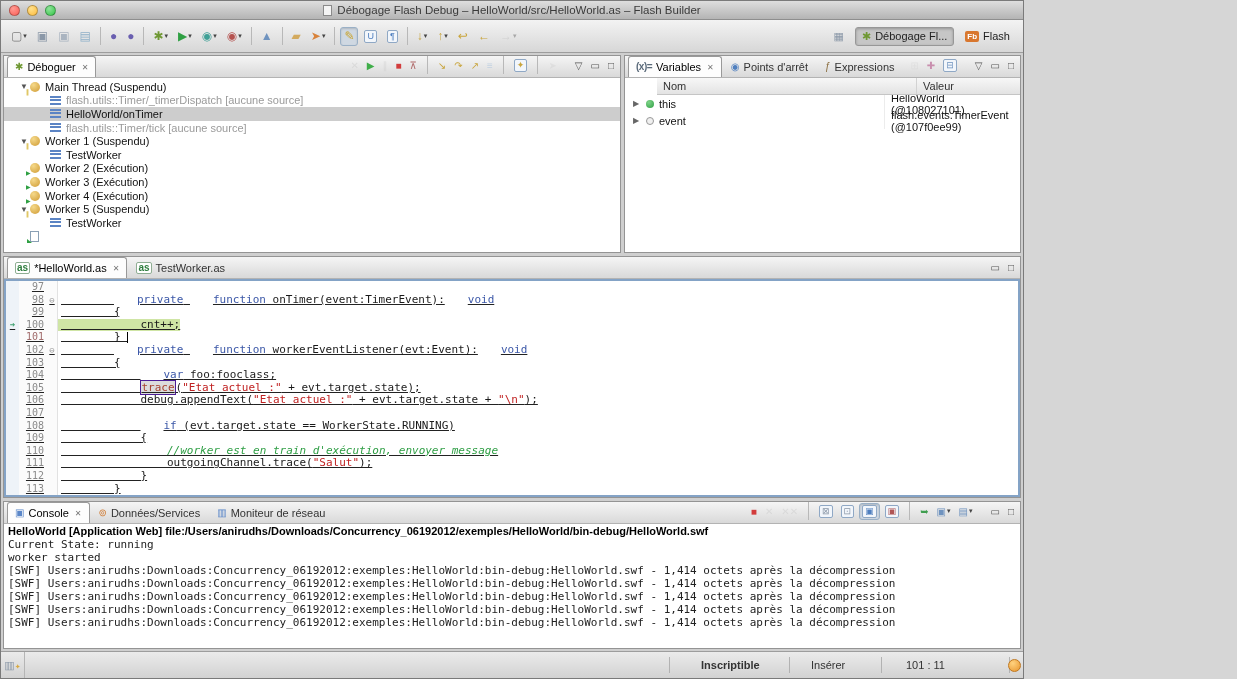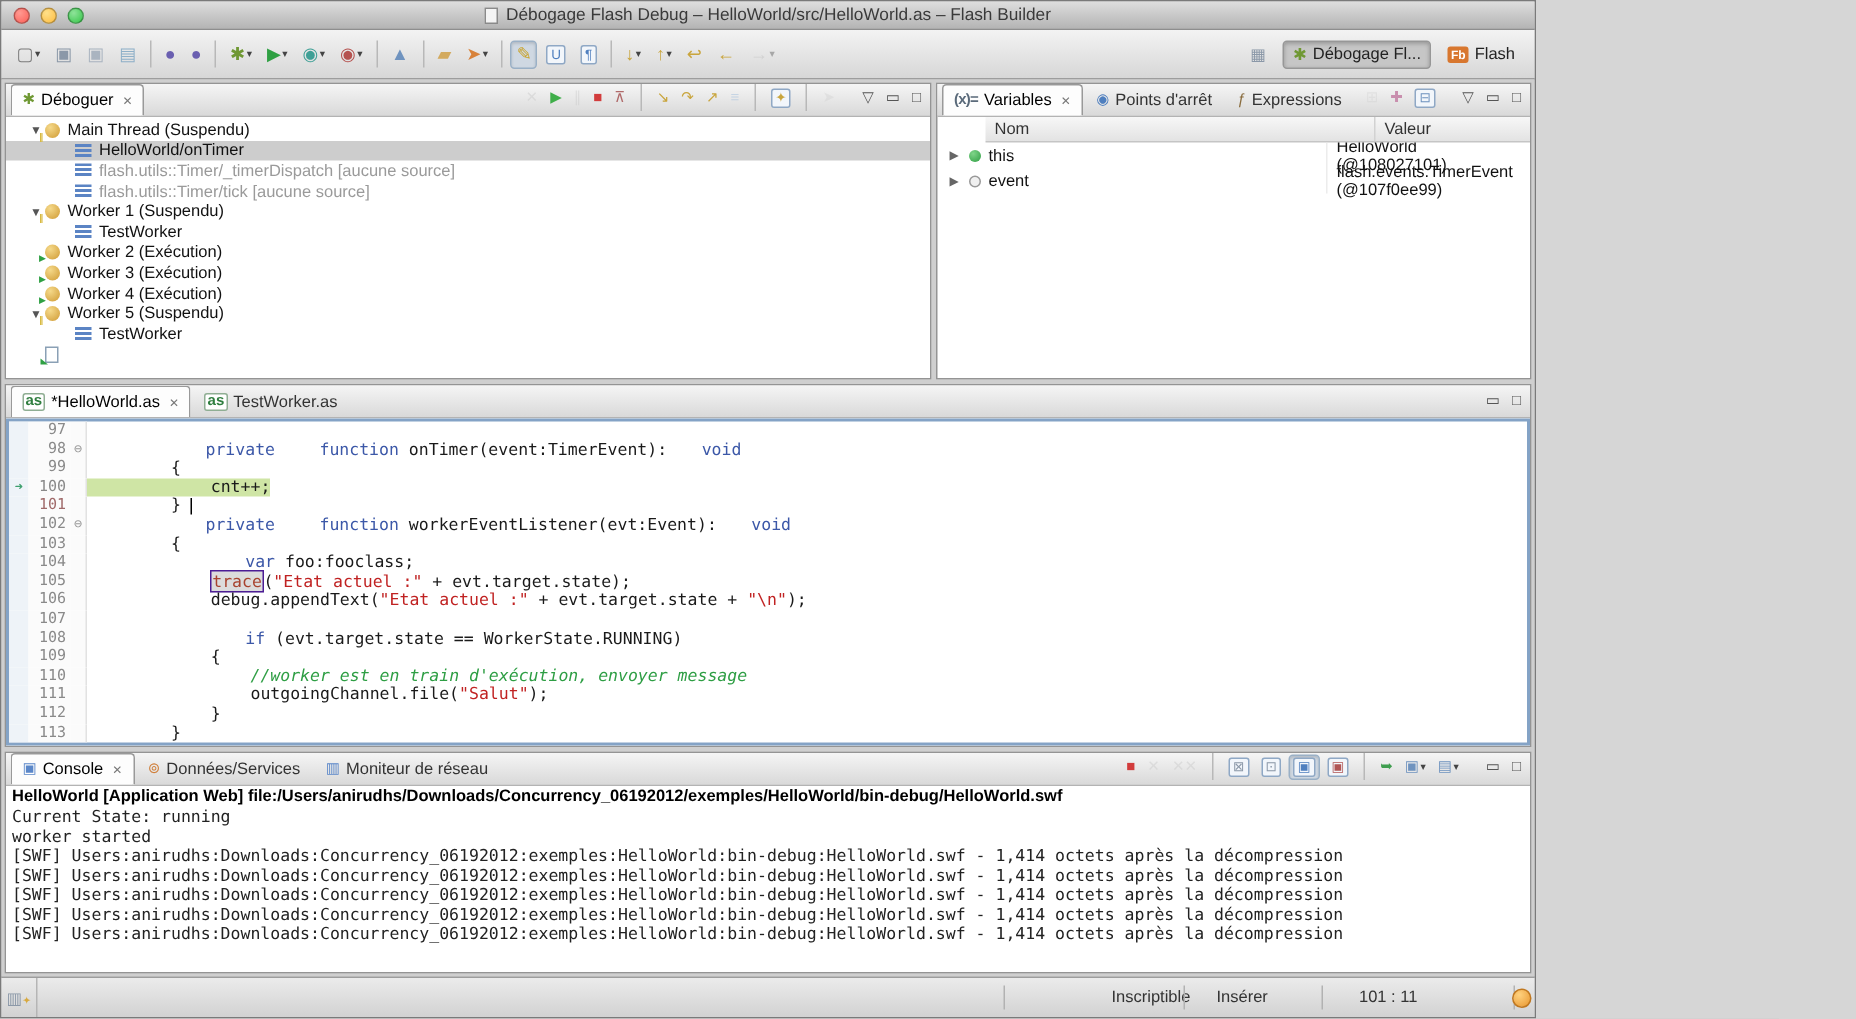--- a/index.html
+++ b/index.html
@@ -98,21 +98,21 @@
   .vrow { height:17px; display:flex; align-items:center; color:#111; }
   .vrow .vcol-name { border-right:1px solid #ececec; gap:5px; }
   .varrow { font-size:8px; color:#666; width:10px; text-align:center; }
   .vdot { width:8px; height:8px; border-radius:50%; flex:0 0 8px; }
   .vdot.green { background:radial-gradient(circle at 35% 30%, #7fd489, #2f9e43); }
   .vdot.gray { background:#f0f0f0; border:1px solid #999; }
 
   
   .editor-panel { flex:0 0 242px; height:242px; background:#fff; border:1px solid #949494;
     display:flex; flex-direction:column; }
-  .ed-body { flex:1; min-height:0; border:2px solid #84a3c6; background:#fff; overflow:hidden; }
+  .ed-body { flex:1; min-height:0; border:2px solid #84a3c6; background:#fff; overflow:hidden;text-decoration:underline; }
   .code { font-family:"DejaVu Sans Mono", monospace; font-size:11px; line-height:12.6px; }
   .code-line { display:flex; height:12.6px; white-space:pre; }
   .cl-marker { flex:0 0 13px; width:13px; background:#eef3f8; text-align:center;
     font-size:9px; line-height:12.6px; color:#3fa06f; }
   .cl-num { flex:0 0 28px; width:28px; text-align:right; padding-right:3px;
     color:#8a8a8a; font-size:10px; background:#fbfbfb; }
   .cl-num.cursorline { color:#a06a6a; }
   .cl-fold { flex:0 0 11px; width:11px; text-align:center; color:#9a9a9a; font-size:9px;
     background:#fbfbfb; border-right:1px solid #e2e2e2; }
   .cl-text { padding-left:3px; color:#1a1a1a; }
@@ -328,29 +328,29 @@
                 <span class="ico" style="color: rgb(85, 85, 85);">□</span>
               </span>
             </div>
         </div>
         <div class="tree" id="dbgTree">
             <div class="tree-row" style="padding-left: 14px;">
               <span class="tw">▼</span>
               <span class="ico-orb susp"></span>
               <span class="tree-label">Main Thread (Suspendu)</span>
             </div>
+            <div class="tree-row dim" style="padding-left: 34px;">
+              <span class="tw"></span>
+              <span class="ico-frame"></span>
+              <span class="tree-label">flash.utils::Timer/_timerDispatch [aucune source]</span>
+            </div>
             <div class="tree-row selected" style="padding-left: 34px;">
               <span class="tw"></span>
               <span class="ico-frame"></span>
               <span class="tree-label">HelloWorld/onTimer</span>
-            </div>
-            <div class="tree-row dim" style="padding-left: 34px;">
-              <span class="tw"></span>
-              <span class="ico-frame"></span>
-              <span class="tree-label">flash.utils::Timer/_timerDispatch [aucune source]</span>
             </div>
             <div class="tree-row dim" style="padding-left: 34px;">
               <span class="tw"></span>
               <span class="ico-frame"></span>
               <span class="tree-label">flash.utils::Timer/tick [aucune source]</span>
             </div>
             <div class="tree-row" style="padding-left: 14px;">
               <span class="tw">▼</span>
               <span class="ico-orb susp"></span>
               <span class="tree-label">Worker 1 (Suspendu)</span>
@@ -487,21 +487,21 @@
             <div class="code-line"><span class="cl-marker"></span><span class="cl-num cursorline">101</span><span class="cl-fold"></span><span class="cl-text"><span>        } </span><span class="caret"></span></span></div>
             <div class="code-line"><span class="cl-marker"></span><span class="cl-num">102</span><span class="cl-fold">⊖</span><span class="cl-text"><span>        </span><span class="k">private</span><span> </span><span class="k">function</span><span> workerEventListener(evt:Event):</span><span class="k">void</span></span></div>
             <div class="code-line"><span class="cl-marker"></span><span class="cl-num">103</span><span class="cl-fold"></span><span class="cl-text"><span>        {</span></span></div>
             <div class="code-line"><span class="cl-marker"></span><span class="cl-num">104</span><span class="cl-fold"></span><span class="cl-text"><span>            </span><span class="k">var</span><span> foo:fooclass;</span></span></div>
             <div class="code-line"><span class="cl-marker"></span><span class="cl-num">105</span><span class="cl-fold"></span><span class="cl-text"><span>            </span><span class="occ">trace</span><span>(</span><span class="s">"Etat actuel :"</span><span> + evt.target.state);</span></span></div>
             <div class="code-line"><span class="cl-marker"></span><span class="cl-num">106</span><span class="cl-fold"></span><span class="cl-text"><span>            debug.appendText(</span><span class="s">"Etat actuel :"</span><span> + evt.target.state + </span><span class="s">"\n"</span><span>);</span></span></div>
             <div class="code-line"><span class="cl-marker"></span><span class="cl-num">107</span><span class="cl-fold"></span><span class="cl-text"></span></div>
             <div class="code-line"><span class="cl-marker"></span><span class="cl-num">108</span><span class="cl-fold"></span><span class="cl-text"><span>            </span><span class="k">if</span><span> (evt.target.state == WorkerState.RUNNING)</span></span></div>
             <div class="code-line"><span class="cl-marker"></span><span class="cl-num">109</span><span class="cl-fold"></span><span class="cl-text"><span>            {</span></span></div>
             <div class="code-line"><span class="cl-marker"></span><span class="cl-num">110</span><span class="cl-fold"></span><span class="cl-text"><span>                </span><span class="cm">//worker est en train d'exécution, envoyer message</span></span></div>
-            <div class="code-line"><span class="cl-marker"></span><span class="cl-num">111</span><span class="cl-fold"></span><span class="cl-text"><span>                outgoingChannel.file(</span><span class="s">"Salut"</span><span>);</span></span></div>
+            <div class="code-line"><span class="cl-marker"></span><span class="cl-num">111</span><span class="cl-fold"></span><span class="cl-text"><span>                outgoingChannel.trace(</span><span class="s">"Salut"</span><span>);</span></span></div>
             <div class="code-line"><span class="cl-marker"></span><span class="cl-num">112</span><span class="cl-fold"></span><span class="cl-text"><span>            }</span></span></div>
             <div class="code-line"><span class="cl-marker"></span><span class="cl-num">113</span><span class="cl-fold"></span><span class="cl-text"><span>        }</span></span></div>
           </div>
       </div>
     </div>
 
     <div class="console-panel">
       <div class="phdr">
         <div id="conTabs" style="display:flex;align-items:flex-end;gap:1px;">
             <div class="ptab active">
@@ -576,21 +576,21 @@
       </div>
     </div>
 
   </div>
 
   <div class="statusbar">
     <div class="sb-fastview">
       <span class="ico" style="color:#8b98a8;font-size:11px;">▥<span style="color:#d8a93f;font-size:7px;">✦</span></span>
     </div>
     <span class="sb-sep" style="left:668px;"></span>
-    <span class="sb-item" style="left:740px;">Inscriptible</span>
+    <span class="sb-item" style="left:700px;font-weight:bold;">Inscriptible</span>
     <span class="sb-sep" style="left:788px;"></span>
     <span class="sb-item" style="left:810px;">Insérer</span>
     <span class="sb-sep" style="left:880px;"></span>
     <span class="sb-item" style="left:905px;">101 : 11</span>
     <span class="sb-sep" style="left:1008px;"></span>
     <span class="sb-badge"></span>
   </div>
 
 </div>
 

